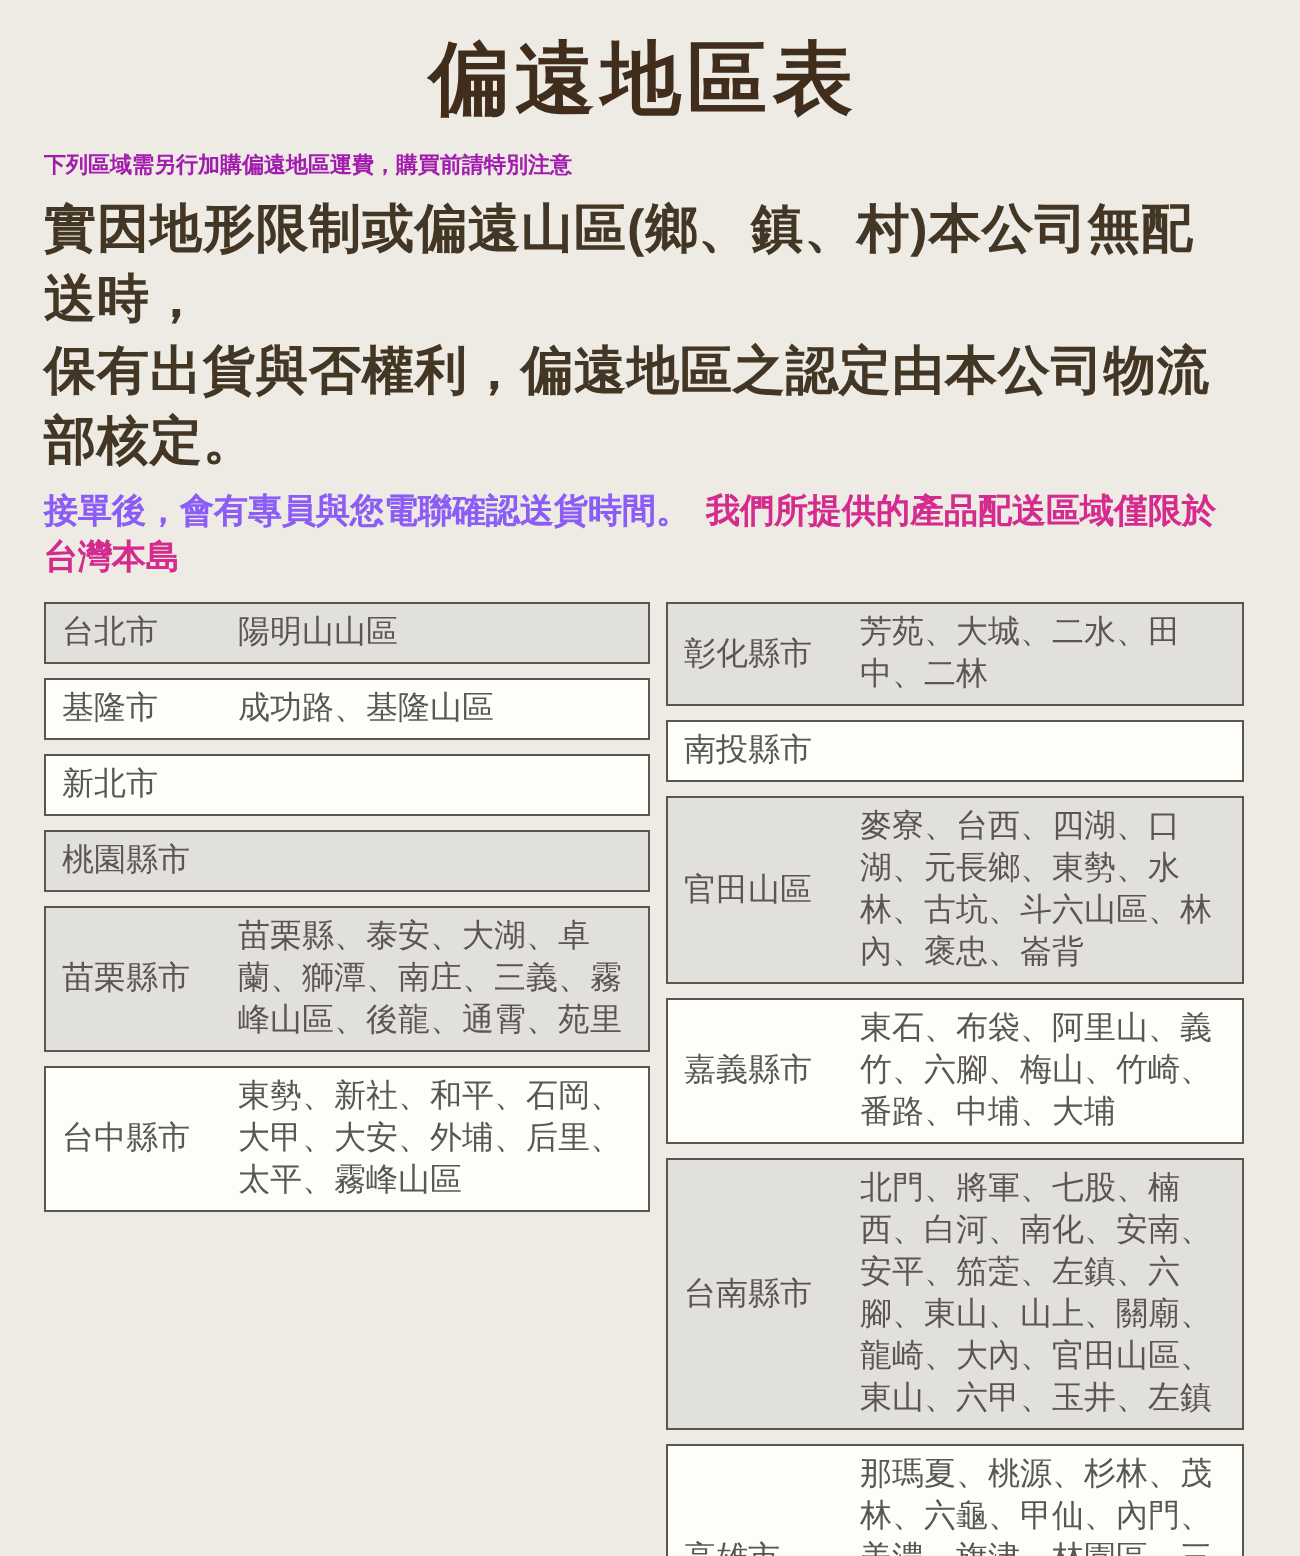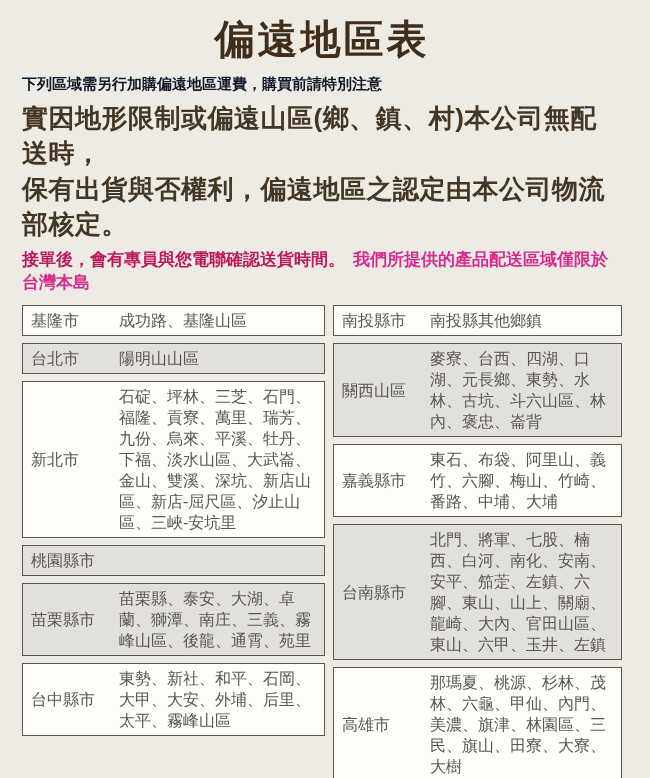--- a/index.html
+++ b/index.html
@@ -15,38 +15,38 @@
     text-align:center;
     font-size:40px;
     font-weight:700;
     letter-spacing:3px;
     color:#402d1c;
   }
   .warning{
     margin:0 0 7px 0;
     font-family:"Liberation Serif",serif;
     font-weight:700;
-    font-size:15px;
-    color:#0f172a;
+    font-size:11px;
+    color:#a21caf;
   }
   .statement{
     margin:0 0 6px 0;
     font-size:26px;
     line-height:1.36;
     font-weight:600;
     letter-spacing:0.5px;
     color:#443625;
   }
   .note{
     margin:0 0 11px 0;
     font-family:"Liberation Serif",serif;
     font-weight:700;
     font-size:17px;
   }
-  .note .brown{color:#be185d;}
+  .note .brown{color:#8b5cf6;}
   .note .magenta{color:#d62b8e;margin-left:8px;}
   .tables{display:flex;gap:8px;align-items:flex-start;}
   .col{display:flex;flex-direction:column;gap:7px;}
   .col-left{width:303px;flex:none;}
   .col-right{flex:1;}
   .row{
     display:flex;align-items:center;
     border:1px solid #5b574f;
     background:#fdfdfa;
     padding:4px 4px 4px 8px;
@@ -70,51 +70,53 @@
   <p class="warning">下列區域需另行加購偏遠地區運費，購買前請特別注意</p>
 
   <p class="statement"><span>實因地形限制或偏遠山區(鄉、鎮、村)本公司無配送時，</span><br><span>保有出貨與否權利，偏遠地區之認定由本公司物流部核定。</span></p>
 
   <p class="note">
     <span class="brown">接單後，會有專員與您電聯確認送貨時間。</span><span class="magenta">我們所提供的產品配送區域僅限於台灣本島</span>
   </p>
 
   <div class="tables">
     <div class="col col-left" id="col-left">
-        <div class="row">
-          <span class="region">基隆市</span>
-          <span class="areas">成功路、基隆山區</span>
-        </div>
         <div class="row shaded">
           <span class="region">台北市</span>
           <span class="areas">陽明山山區</span>
         </div>
         <div class="row">
+          <span class="region">基隆市</span>
+          <span class="areas">成功路、基隆山區</span>
+        </div>
+        <div class="row">
           <span class="region">新北市</span>
-          <span class="areas">石碇、坪林、三芝、石門、福隆、貢寮、萬里、瑞芳、九份、烏來、平溪、牡丹、下福、淡水山區、大武崙、金山、雙溪、深坑、新店山區、新店-屈尺區、汐止山區、三峽-安坑里</span>
         </div>
         <div class="row shaded">
           <span class="region">桃園縣市</span>
         </div>
         <div class="row shaded">
           <span class="region">苗栗縣市</span>
           <span class="areas">苗栗縣、泰安、大湖、卓蘭、獅潭、南庄、三義、霧峰山區、後龍、通霄、苑里</span>
         </div>
         <div class="row">
           <span class="region">台中縣市</span>
           <span class="areas">東勢、新社、和平、石岡、大甲、大安、外埔、后里、太平、霧峰山區</span>
         </div>
       </div>
     <div class="col col-right" id="col-right">
+        <div class="row shaded">
+          <span class="region">彰化縣市</span>
+          <span class="areas">芳苑、大城、二水、田中、二林</span>
+        </div>
         <div class="row">
           <span class="region">南投縣市</span>
-          <span class="areas">南投縣其他鄉鎮</span>
         </div>
         <div class="row shaded">
-          <span class="region">關西山區</span>
+          <span class="region">官田山區</span>
           <span class="areas">麥寮、台西、四湖、口湖、元長鄉、東勢、水林、古坑、斗六山區、林內、褒忠、崙背</span>
         </div>
         <div class="row">
           <span class="region">嘉義縣市</span>
           <span class="areas">東石、布袋、阿里山、義竹、六腳、梅山、竹崎、番路、中埔、大埔</span>
         </div>
         <div class="row shaded">
           <span class="region">台南縣市</span>
           <span class="areas">北門、將軍、七股、楠西、白河、南化、安南、安平、笳萣、左鎮、六腳、東山、山上、關廟、龍崎、大內、官田山區、東山、六甲、玉井、左鎮</span>
         </div>

